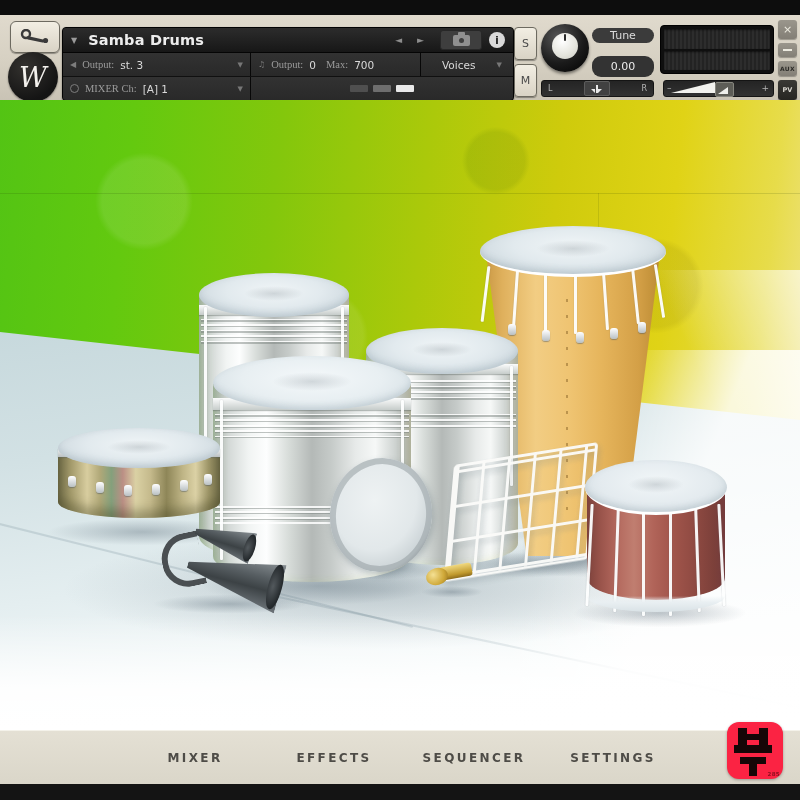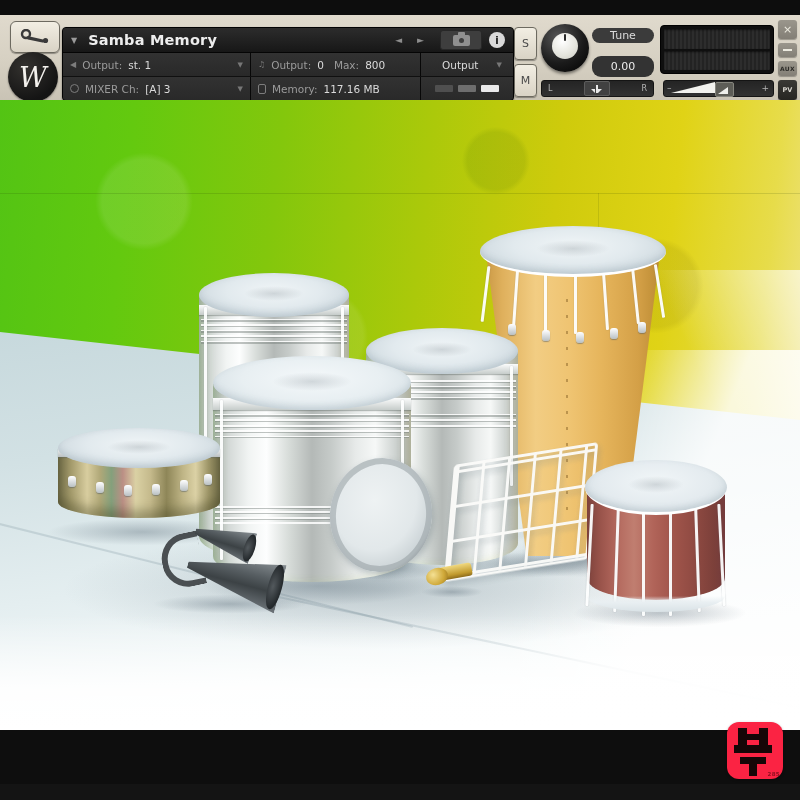--- a/index.html
+++ b/index.html
@@ -40,21 +40,21 @@
   .cam-body::before{content:"";position:absolute;left:5px;top:-3px;width:7px;height:3px;background:#8f8f8f;border-radius:1px 1px 0 0;}
   .cam-lens{position:absolute;left:6px;top:3px;width:5px;height:5px;border-radius:50%;background:#3e3e3e;}
   #info-btn{width:16px;height:16px;border-radius:50%;background:#d9d9d9;color:#151515;
     font-size:10px;font-weight:bold;display:flex;align-items:center;justify-content:center;}
   .psec{display:flex;align-items:center;height:100%;padding:0 7px;box-sizing:border-box;}
   .sec1{width:188px;border-right:1px solid #070707;}
   .sec2{width:170px;border-right:1px solid #070707;}
   .sec3{flex:1;}
   #row2,#row3{height:23px;background:linear-gradient(180deg,#323232,#292929);}
   #row2{border-bottom:1px solid #101010;}
-  .lab{color:#9b9b9b;margin-right:6px;white-space:nowrap;}
+  .lab{color:#9b9b9b;margin-right:6px;white-space:nowrap;font-family:Liberation Serif, serif;}
   .val{color:#dadada;white-space:nowrap;}
   .mini-ic{color:#7d7d7d;font-size:8px;margin-right:6px;}
   .caret{color:#777;font-size:7px;margin-left:auto;}
   .midi-ic{width:9px;height:9px;border:1.5px solid #7d7d7d;border-radius:50%;margin-right:6px;box-sizing:border-box;}
   .mem-ic{width:8px;height:10px;border:1.5px solid #7d7d7d;border-radius:2px;margin-right:6px;box-sizing:border-box;}
   #purge-bars{display:flex;gap:5px;margin:0 auto;}
   #purge-bars div{width:18px;height:7px;border-radius:1px;}
   .bar1{background:#4f4f4f;} .bar2{background:#6e6e6e;} .bar3{background:#e9e9e9;}
 
   
@@ -238,66 +238,61 @@
       </svg>
     </div>
 
     <div id="w-logo" class="abs">
       <span>W</span>
     </div>
 
     <div id="panel" class="abs">
       <div id="title-row" class="prow">
         <span id="title-caret">▼</span>
-        <span id="inst-title">Samba Memory</span>
+        <span id="inst-title">Samba Drums</span>
         <span id="nav-arrows">
           <span>◄</span>
           <span>►</span>
         </span>
         <span id="cam-btn">
           <span class="cam-body">
               <span class="cam-lens"></span>
             </span>
         </span>
         <span id="info-btn">
           <span>i</span>
         </span>
       </div>
 
       <div id="row2" class="prow">
         <div class="psec sec1">
           <span class="mini-ic">◀</span>
           <span class="lab">Output:</span>
-          <span class="val">st. 1</span>
+          <span class="val">st. 3</span>
           <span class="caret">▼</span>
         </div>
         <div class="psec sec2">
           <span class="mini-ic">♫</span>
           <span class="lab">Output:</span>
           <span class="val" style="margin-right:10px;">0</span>
           <span class="lab">Max:</span>
-          <span class="val">800</span>
+          <span class="val">700</span>
         </div>
         <div class="psec sec3">
-          <span class="val" style="margin:0 auto 0 14px;">Output</span>
+          <span class="val" style="margin:0 auto 0 14px;">Voices</span>
           <span class="caret" style="margin-right:4px;">▼</span>
         </div>
       </div>
 
       <div id="row3" class="prow">
         <div class="psec sec1">
           <span class="midi-ic"></span>
           <span class="lab">MIXER Ch:</span>
-          <span class="val">[A] 3</span>
+          <span class="val">[A] 1</span>
           <span class="caret">▼</span>
-        </div>
-        <div class="psec sec2">
-          <span class="mem-ic"></span>
-          <span class="lab">Memory:</span>
-          <span class="val">117.16 MB</span>
         </div>
         <div class="psec sec3">
           <span id="purge-bars">
             <div class="bar1"></div>
               <div class="bar2"></div>
               <div class="bar3"></div>
           </span>
         </div>
       </div>
     </div>
@@ -458,20 +453,26 @@
     </div>
 
     <div class="drum" style="left:426px;top:458px;width:52px;height:32px;z-index:12;">
       <div id="whistle-body"></div>
       <div id="whistle-barrel"></div>
     </div>
 
     <div id="bottom-fade" class="abs"></div>
   </div>
 
+  <div id="navbar" class="abs">
+    <span class="nav-tab" style="left:195px;">MIXER</span>
+    <span class="nav-tab" style="left:334px;">EFFECTS</span>
+    <span class="nav-tab" style="left:474px;">SEQUENCER</span>
+    <span class="nav-tab" style="left:613px;">SETTINGS</span>
+  </div>
 
   <div id="strip-bottom" class="abs"></div>
 
   <div id="badge" class="abs">
     <div class="bglyph" style="left:20%;top:10%;width:16%;height:30%;"></div>
     <div class="bglyph" style="left:57%;top:10%;width:16%;height:30%;"></div>
     <div class="bglyph" style="left:20%;top:21%;width:53%;height:10%;"></div>
     <div class="bglyph" style="left:12%;top:40%;width:69%;height:14%;"></div>
     <div class="bglyph" style="left:23%;top:61%;width:47%;height:12%;"></div>
     <div class="bglyph" style="left:40%;top:61%;width:14%;height:34%;"></div>

